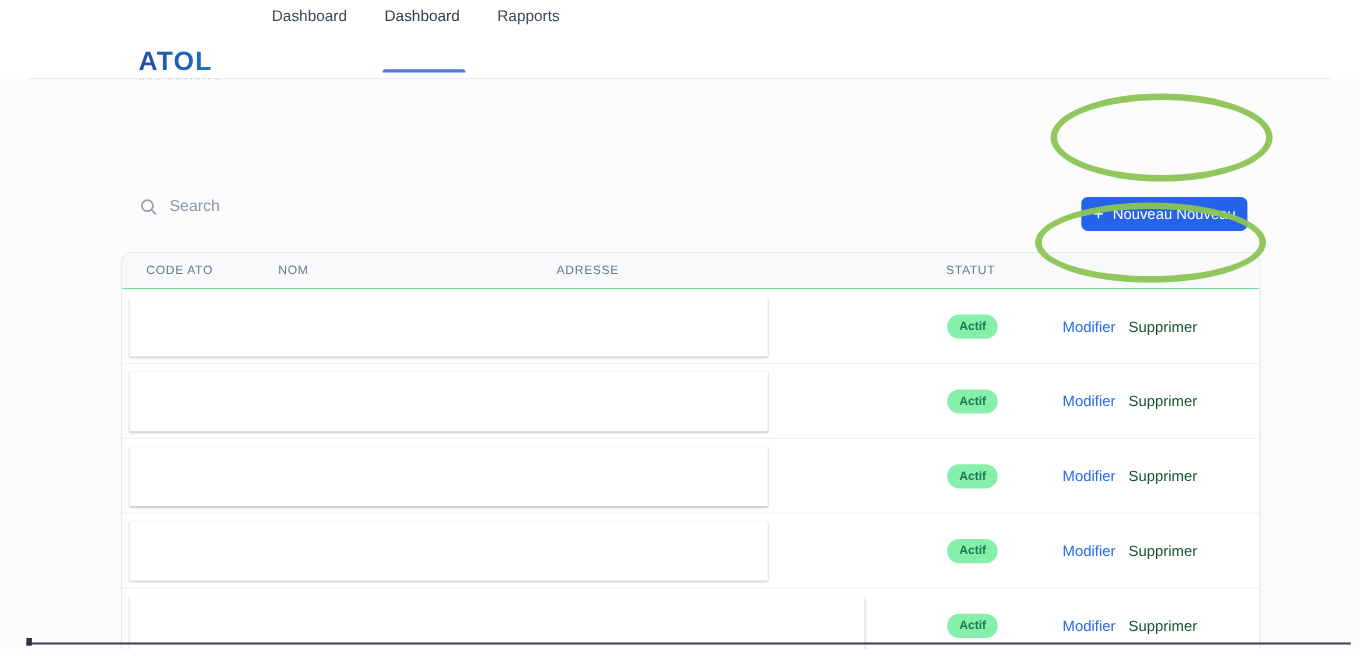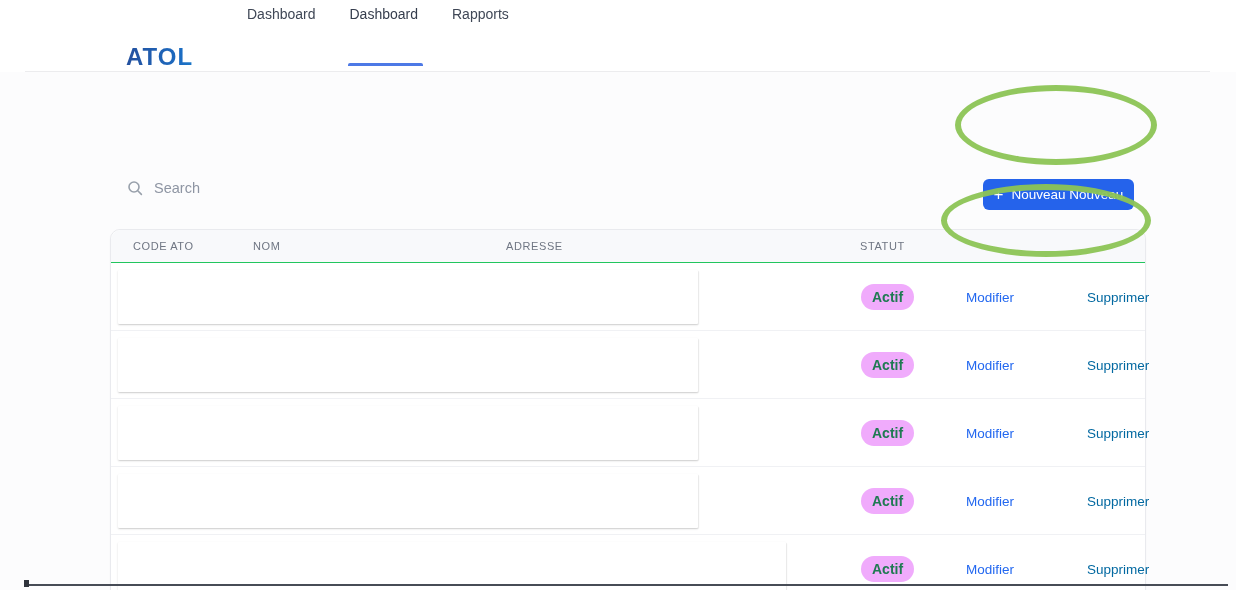--- a/index.html
+++ b/index.html
@@ -81,26 +81,26 @@
 
   .redaction {
     position:absolute; left:7px; top:7px; width:580px; height:54px;
     background:#ffffff; border-radius:1px;
     box-shadow:0 1px 2px rgba(0,0,0,0.16), 1px 1px 1px rgba(0,0,0,0.05);
   }
   .row.wide .redaction { width:668px; }
 
   .badge {
     position:absolute; left:750px; top:50%; transform:translateY(-50%);
-    background:#f0abfc; color:#1f7a52; font-size:14px; font-weight:700;
+    background:#86efac; color:#1f7a52; font-size:11px; font-weight:700;
     padding:5px 11px; border-radius:999px; white-space:nowrap;
   }
   .link { position:absolute; top:50%; transform:translateY(-50%); font-size:13.5px; font-weight:500; cursor:pointer; white-space:nowrap; }
   .link-edit   { left:855px; color:#2368f0; }
-  .link-delete { left:976px; color:#0369a1; }
+  .link-delete { left:915px; color:#14532d; }
 
   
   .bottom-edge { position:absolute; left:24px; top:584px; width:1204px; height:2px; background:#474c56; }
   .bottom-edge-notch { position:absolute; left:24px; top:580px; width:5px; height:7px; background:#30343c; }
 </style>
 </head>
 <body>
 
 <div class="topbar">
   <div class="logo">

